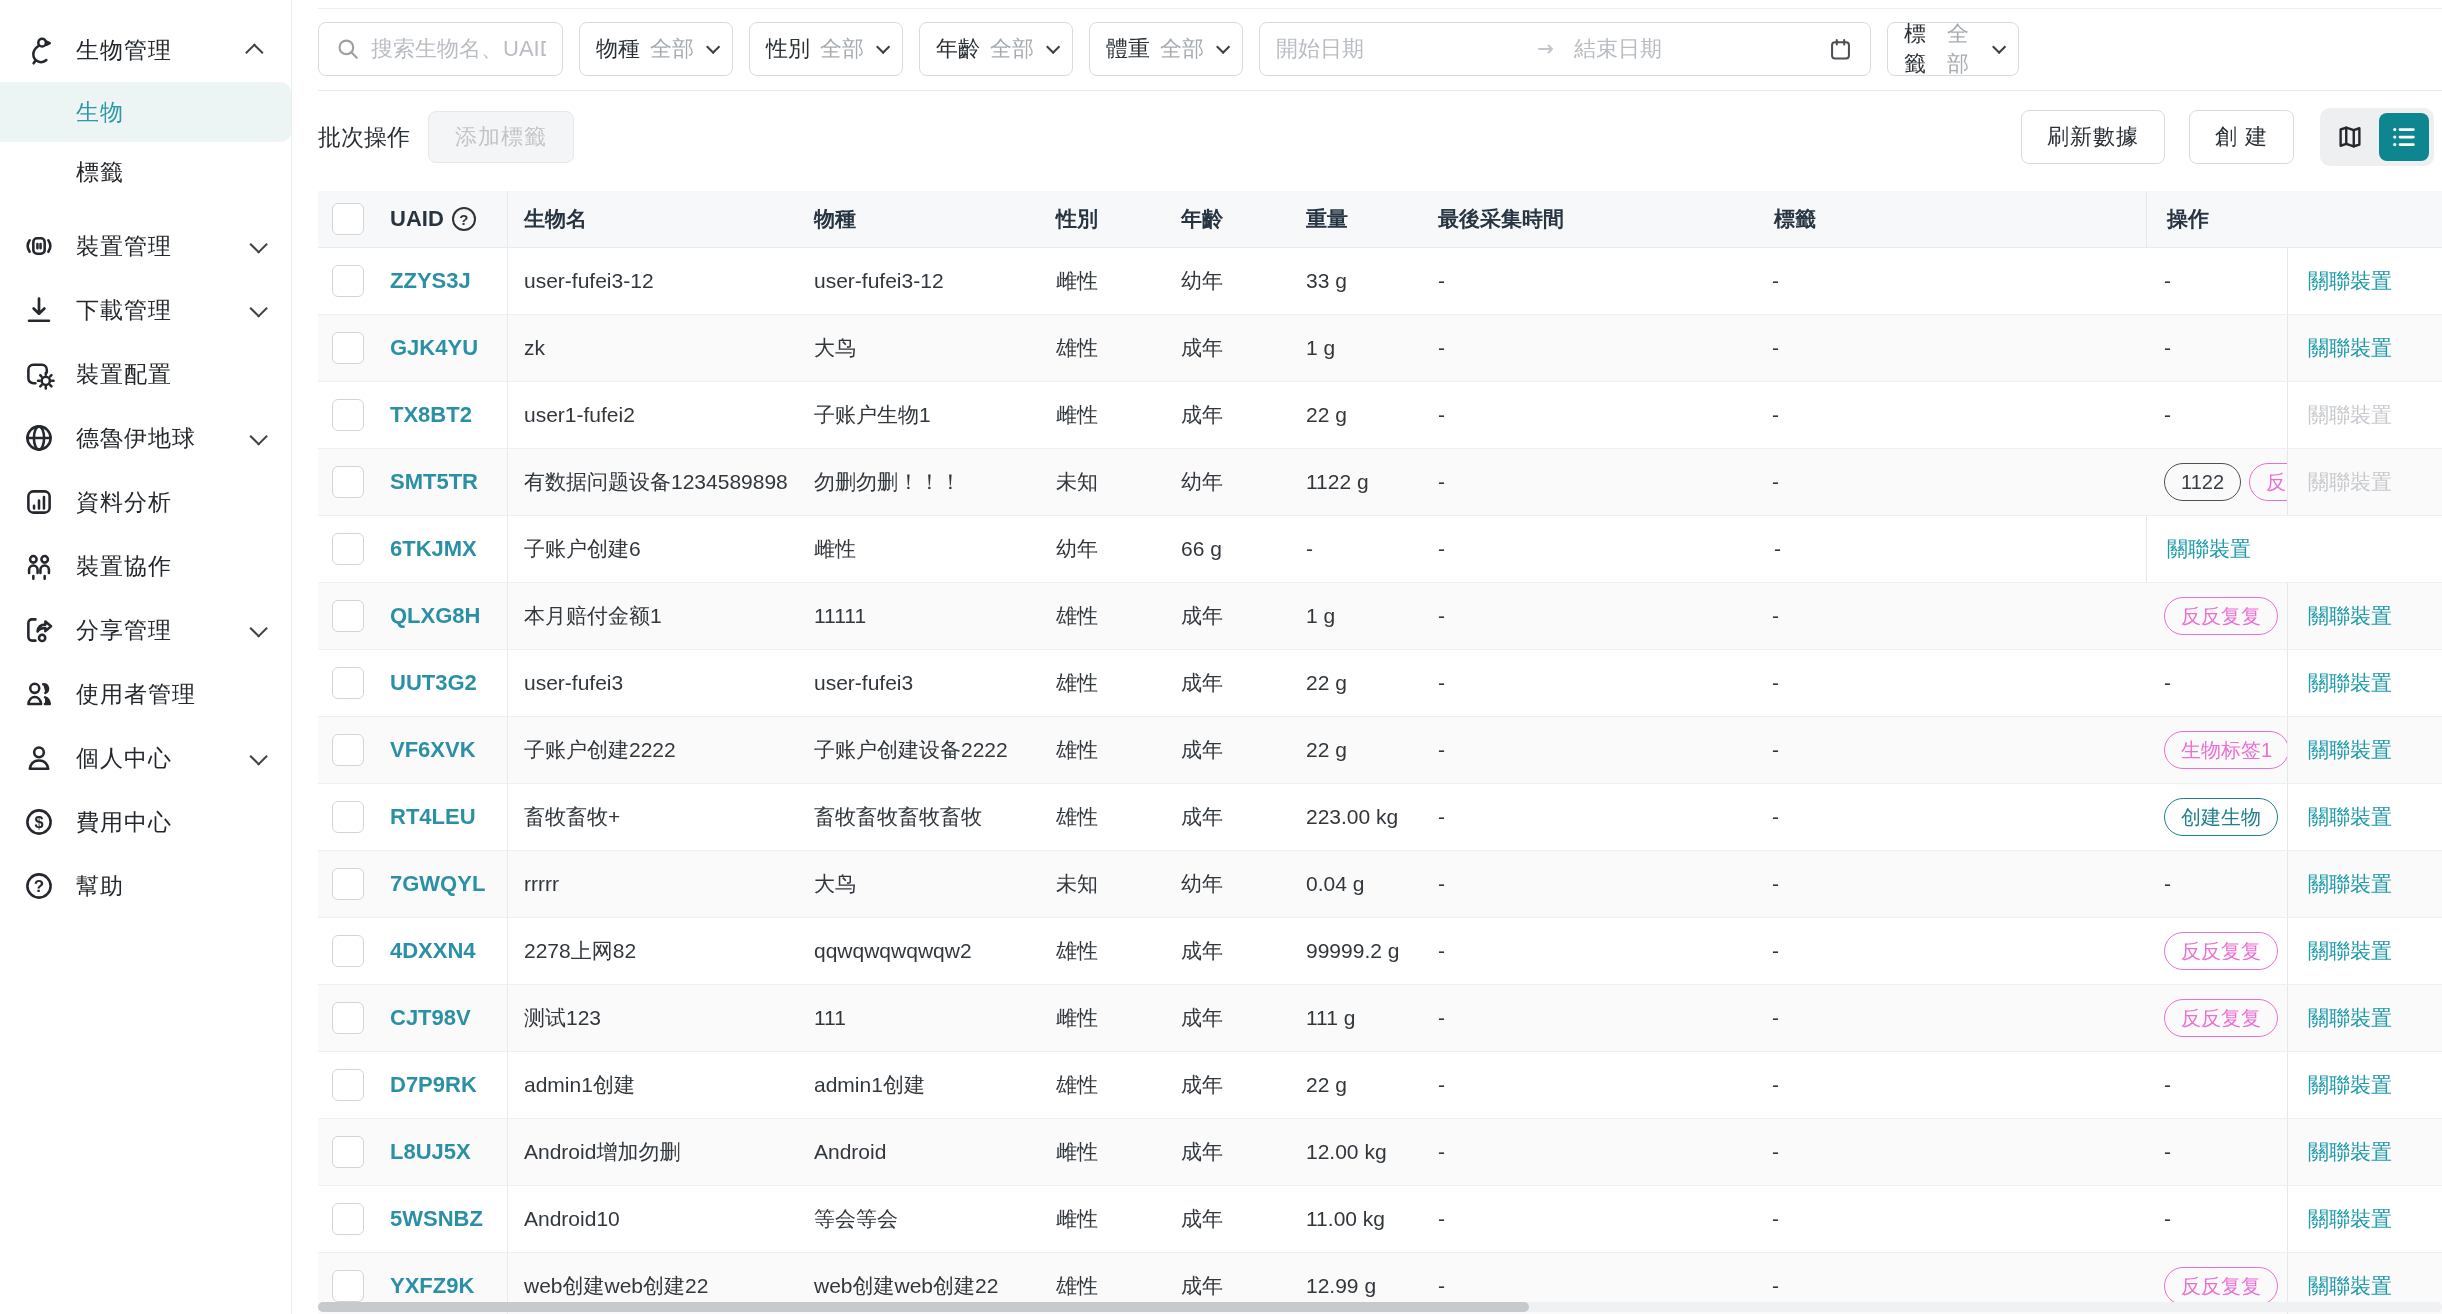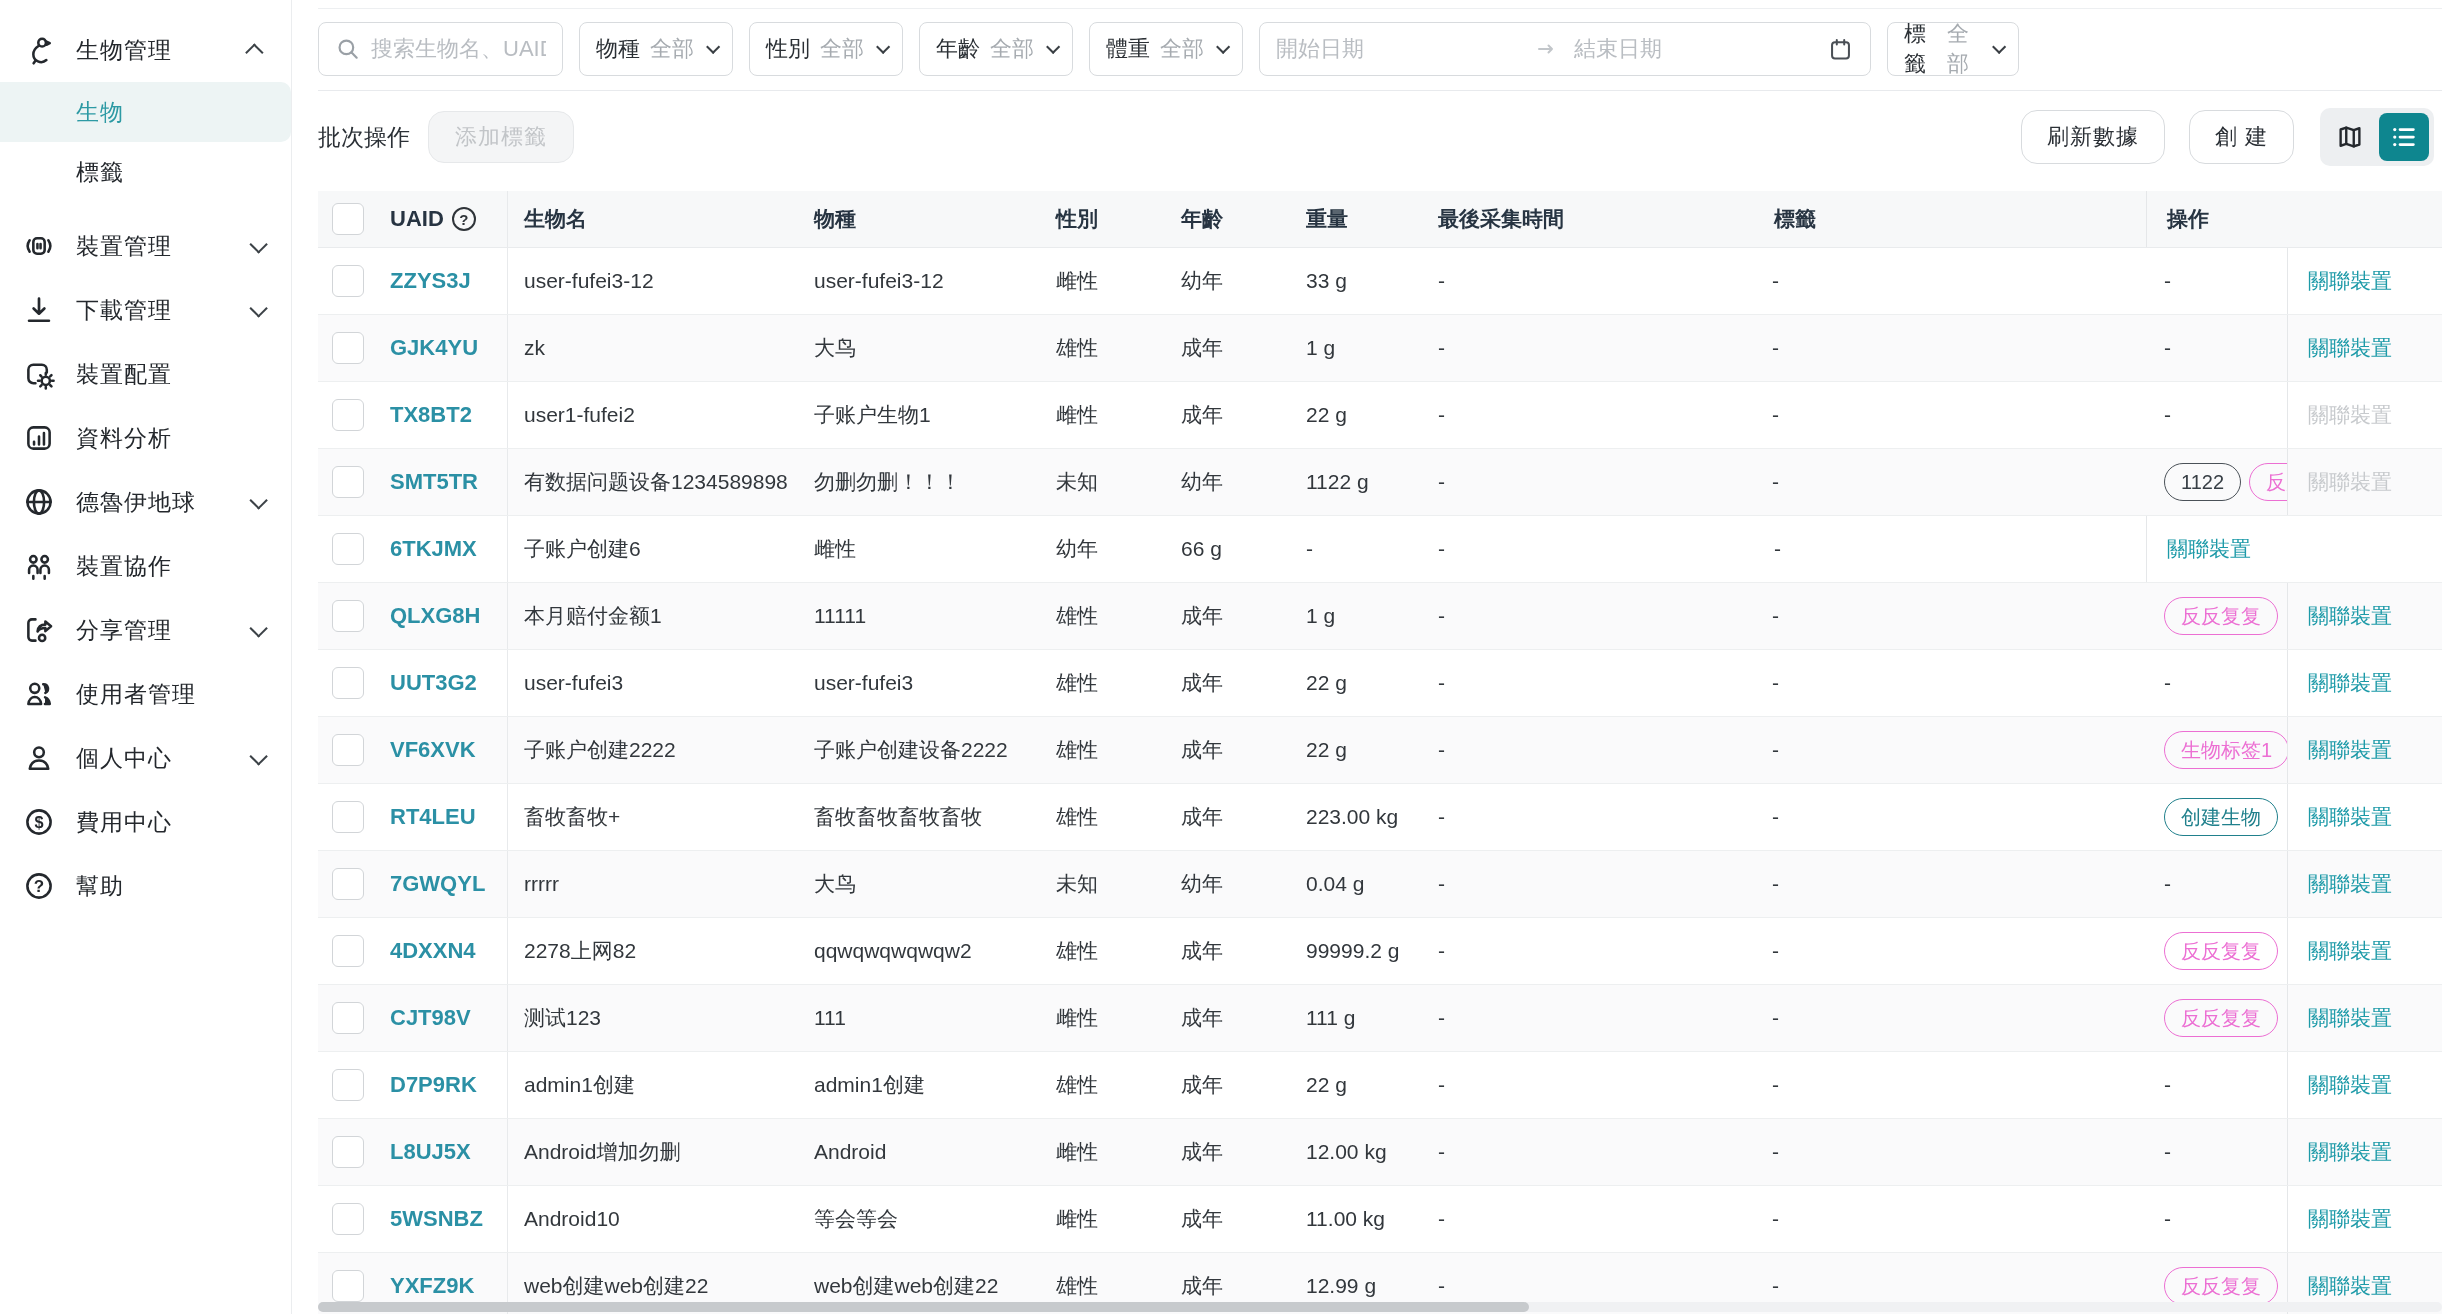--- a/index.html
+++ b/index.html
@@ -34,21 +34,21 @@
   .chev { width: 10px; height: 10px; border-right: 2.2px solid #3a3f44; border-bottom: 2.2px solid #3a3f44; transform: rotate(45deg) translateY(-3px); flex: none; margin-left: 2px; }
   .dates { width: 612px; color: #b9bdc2; }
   .dates .ph { color: #b9bdc2; }
   .dates .end-ph { margin-left: 6px; }
   .dates .cal { margin-left: auto; display: flex; align-items: center; }
   .filters-slot { display: contents; }
   .tagselect { width: 132px; }
 
   .actions { display: flex; align-items: center; padding: 17px 8px 25px 0; }
   .batch-label { font-size: 23px; color: #2b3036; margin-right: 18px; }
-  .btn { border-radius: 16px; font-size: 22px; font-family: inherit; display: inline-flex; align-items: center; justify-content: center; cursor: pointer; letter-spacing: 1px; }
+  .btn { border-radius: 8px; font-size: 22px; font-family: inherit; display: inline-flex; align-items: center; justify-content: center; cursor: pointer; letter-spacing: 1px; }
   .btn-disabled { height: 52px; padding: 0 26px; background: #f4f5f6; border: 1.5px solid #e6e8ea; color: #c2c5c8; cursor: default; }
   .spacer { flex: 1; }
   .btn-outline { height: 54px; padding: 0 25px; background: #fff; border: 1.5px solid #d8dbde; color: #2b3036; }
   .btn-outline + .btn-outline { margin-left: 24px; }
   .view-toggle { margin-left: 26px; background: #edeff1; border-radius: 10px; padding: 5px; display: flex; gap: 4px; }
   .vt-btn { width: 50px; height: 48px; border-radius: 8px; display: flex; align-items: center; justify-content: center; cursor: pointer; color: #24282d; }
   .vt-btn.active { background: var(--c-toggle_active); color: #fff; }
   .vt-btn svg { width: 30px; height: 30px; }
 
   
@@ -148,41 +148,41 @@
 
     </div>
     <div class="s-sub"></div>
   </div>
 
 
   <div class="s-block">
     <div class="s-item">
       <span class="s-icon">
               <svg viewBox="0 0 24 24" fill="none" stroke="currentColor" stroke-width="1.8" stroke-linecap="round" stroke-linejoin="round">
-                <rect x="4.5" y="4.5" width="15" height="15" rx="3.5"></rect>
-                <path d="M8.5 14.6v2M12 11v5.6M15.5 8.4v8.2"></path>
-              </svg>
-            </span>
-      <span class="s-label">資料分析</span>
-
-    </div>
-    <div class="s-sub"></div>
-  </div>
-
-  <div class="s-block">
-    <div class="s-item">
-      <span class="s-icon">
-              <svg viewBox="0 0 24 24" fill="none" stroke="currentColor" stroke-width="1.8" stroke-linecap="round" stroke-linejoin="round">
                 <circle cx="12" cy="12" r="8.2"></circle>
                 <ellipse cx="12" cy="12" rx="3.6" ry="8.2"></ellipse>
                 <path d="M3.8 12h16.4"></path>
               </svg>
             </span>
       <span class="s-label">德魯伊地球</span>
       <span class="s-chevron down"></span>
+    </div>
+    <div class="s-sub"></div>
+  </div>
+
+  <div class="s-block">
+    <div class="s-item">
+      <span class="s-icon">
+              <svg viewBox="0 0 24 24" fill="none" stroke="currentColor" stroke-width="1.8" stroke-linecap="round" stroke-linejoin="round">
+                <rect x="4.5" y="4.5" width="15" height="15" rx="3.5"></rect>
+                <path d="M8.5 14.6v2M12 11v5.6M15.5 8.4v8.2"></path>
+              </svg>
+            </span>
+      <span class="s-label">資料分析</span>
+
     </div>
     <div class="s-sub"></div>
   </div>
 
   <div class="s-block">
     <div class="s-item">
       <span class="s-icon">
               <svg viewBox="0 0 24 24" fill="none" stroke="currentColor" stroke-width="1.8" stroke-linecap="round" stroke-linejoin="round">
                 <circle cx="8" cy="7.3" r="2.3"></circle>
                 <path d="M5 17v-2.3c0-1.7 1.3-3 3-3s3 1.3 3 3V17"></path>

